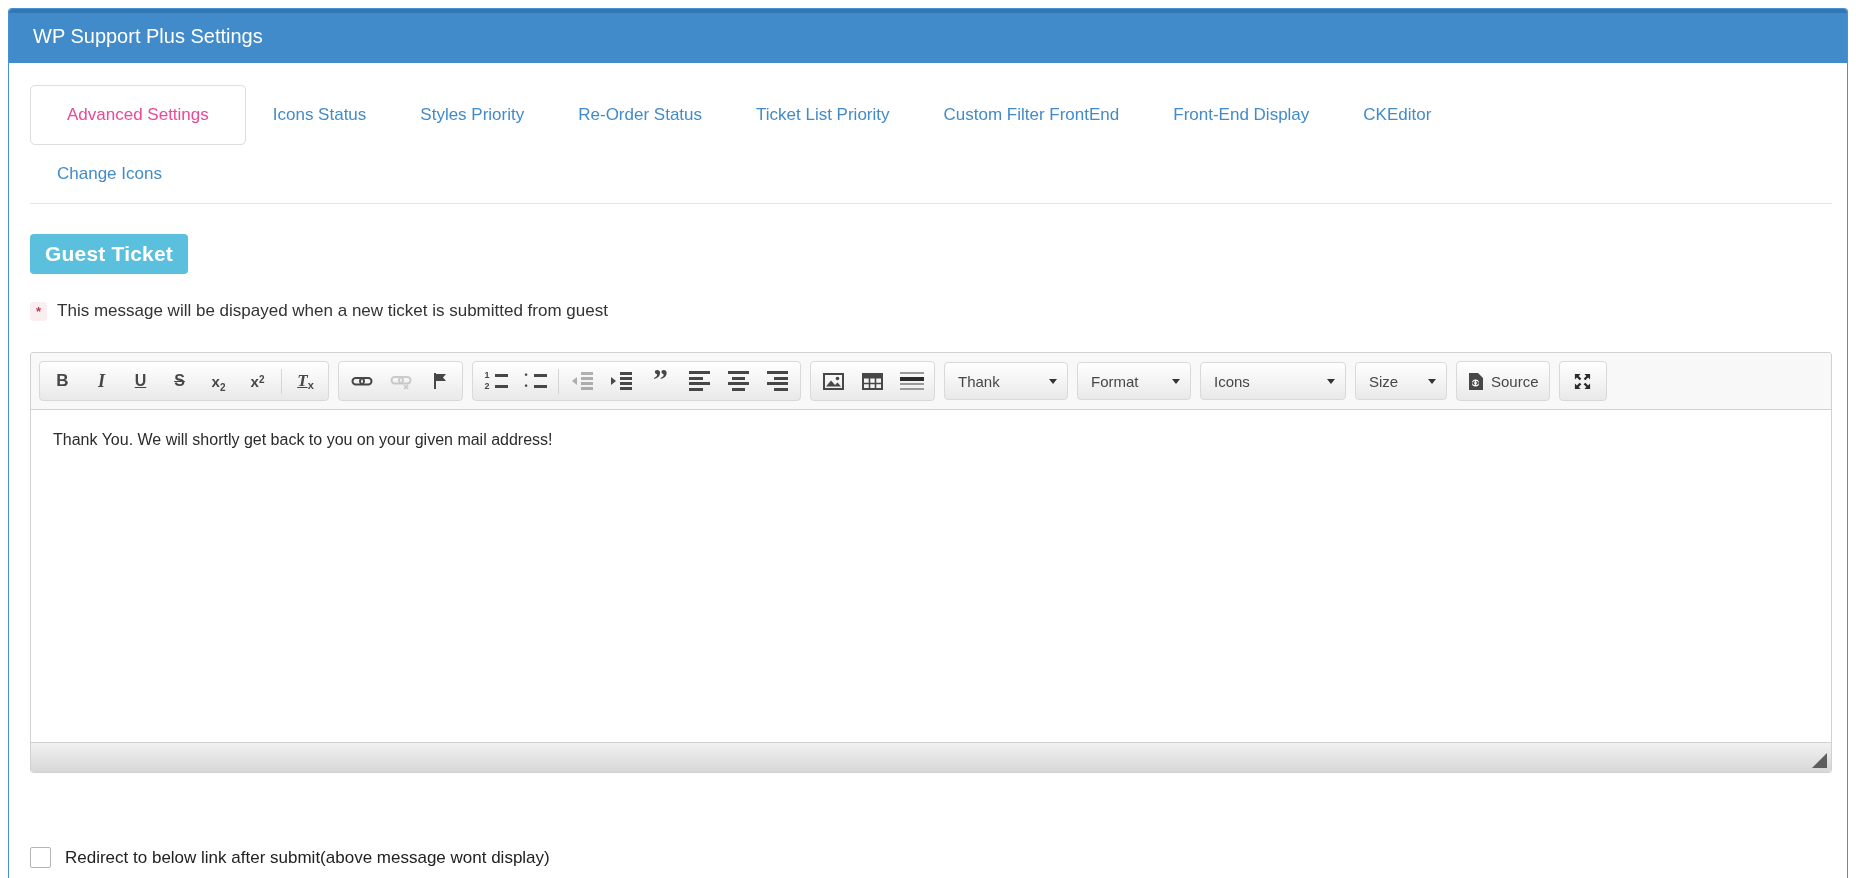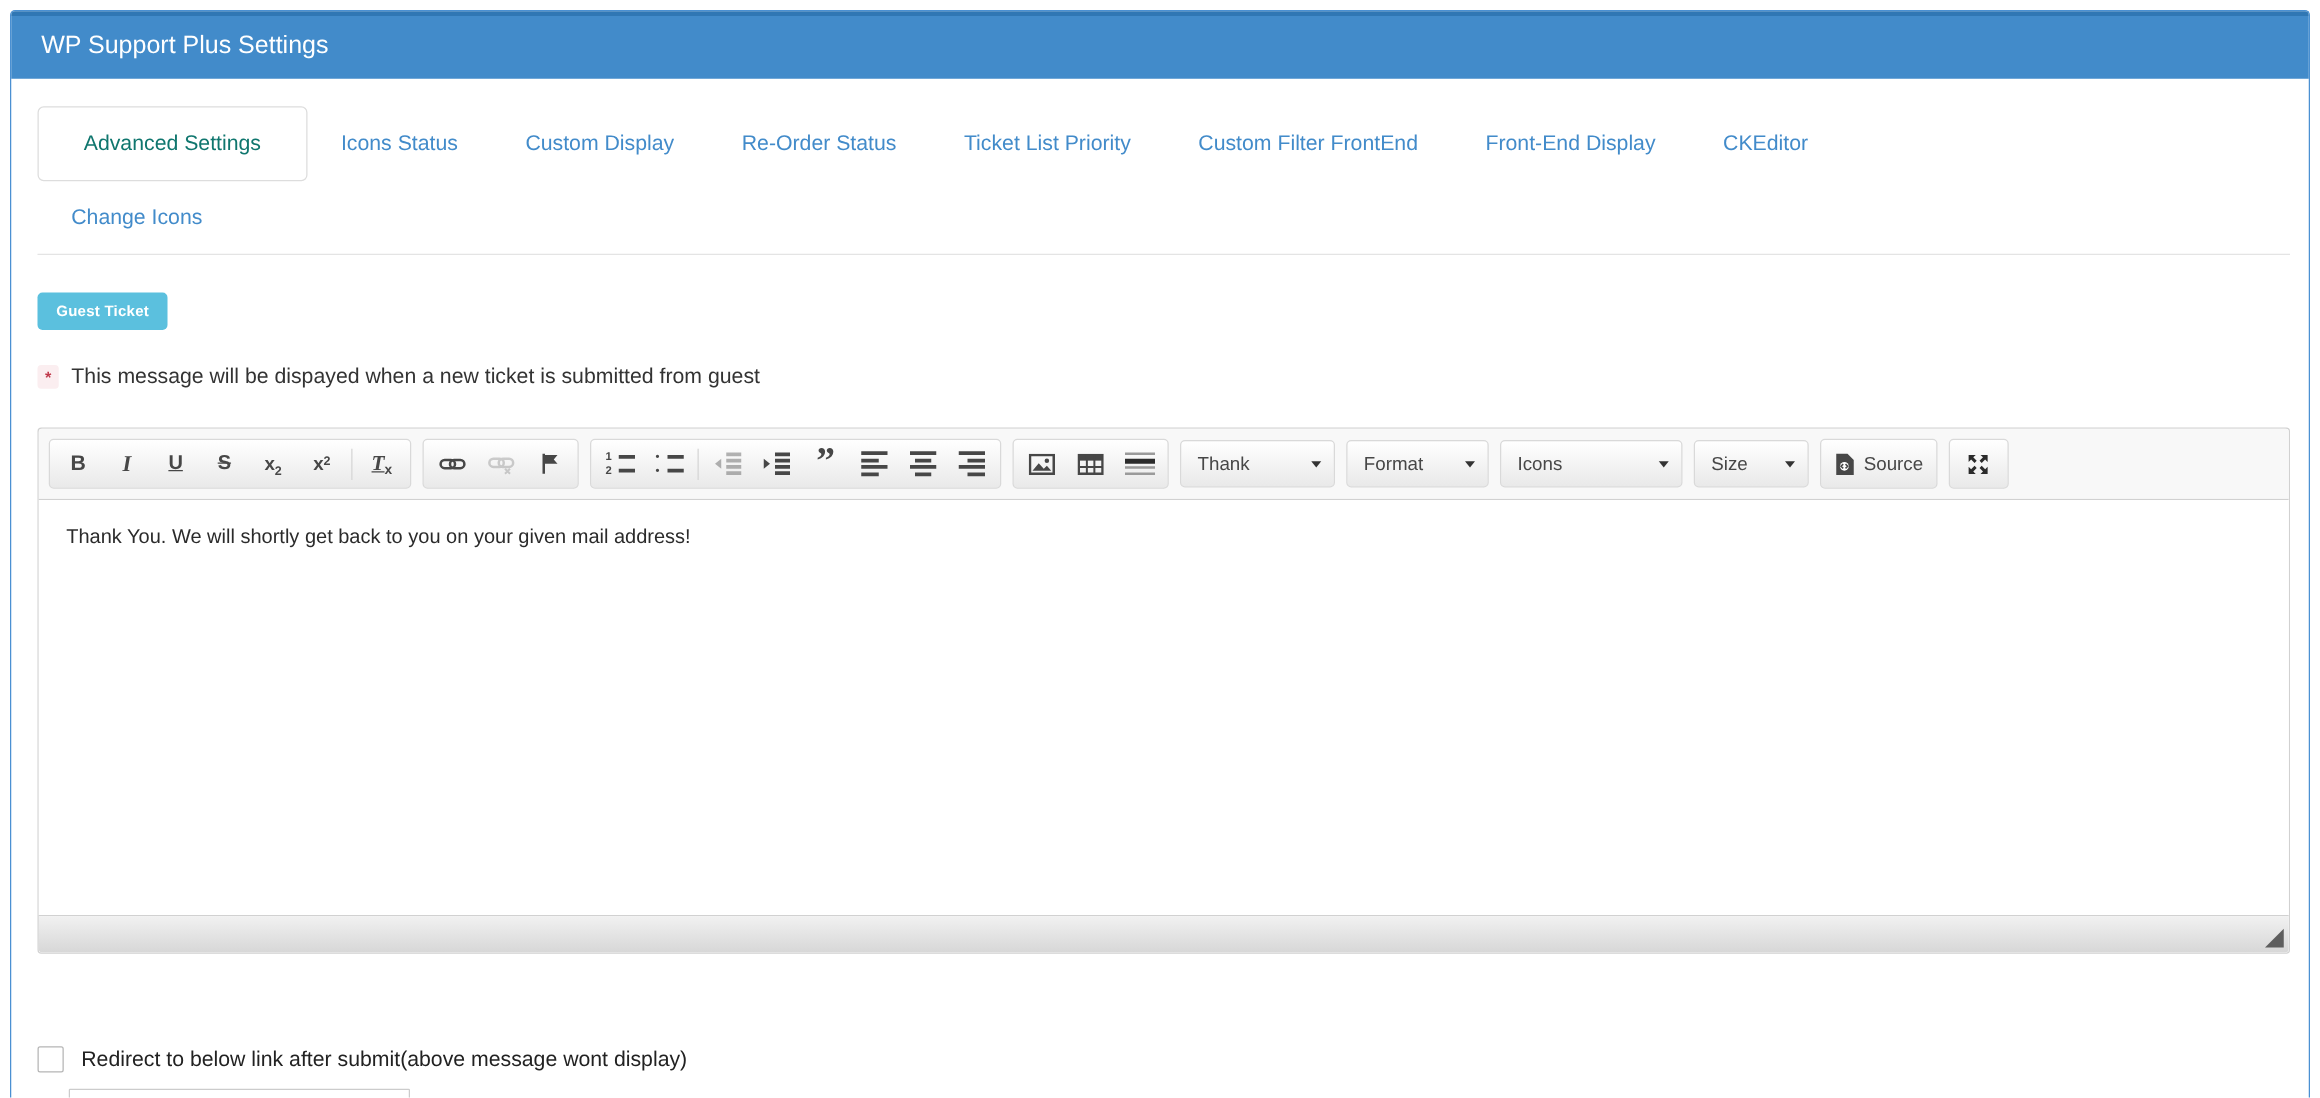--- a/index.html
+++ b/index.html
@@ -18,26 +18,26 @@
     border-radius:3px 3px 0 0;padding-left:24px;
   }
   .panel-title{color:#fff;font-size:20px;}
   .panel-body{padding:22px 15px 0 21px;}
   
   .nav-tabs{list-style:none;margin:0;padding:0;display:flex;flex-wrap:wrap;border-bottom:1px solid #e4e4e4;}
   .tab{
     font-size:17px;color:#428bca;padding:19px 26px;cursor:pointer;white-space:nowrap;
     border:1px solid transparent;margin-bottom:-1px;
   }
-  .tab.active{background:#fff;border:1px solid #ddd;border-radius:5px;color:#0f766e;padding:19px 36px;}
+  .tab.active{background:#fff;border:1px solid #ddd;border-radius:5px;color:#ec4899;padding:19px 36px;}
   .tab-break{width:100%;height:0;}
   
   .badge{
     display:inline-block;margin-top:30px;background:#5bc0de;color:#fff;
-    font-weight:bold;font-size:12px;padding:8px 15px;border-radius:4px;letter-spacing:.2px;
+    font-weight:bold;font-size:21px;padding:8px 15px;border-radius:4px;letter-spacing:.2px;
   }
   .desc-row{margin-top:27px;display:flex;align-items:center;gap:10px;font-size:17px;color:#333;}
   .req{color:#c0394b;background:#fbeef0;font-size:13px;font-weight:bold;padding:3px 6px;border-radius:3px;line-height:1;}
   
   .ckeditor{margin-top:31px;margin-right:0;border:1px solid #d1d1d1;border-radius:3px;background:#fff;}
   .toolbar{
     background:#f8f8f8;border-bottom:1px solid #d1d1d1;border-radius:3px 3px 0 0;
     padding:6px 8px;display:flex;align-items:center;flex-wrap:wrap;
   }
   .tb-group{
@@ -116,21 +116,21 @@
 
 <div class="panel">
   <div class="panel-heading">
     <span class="panel-title">WP Support Plus Settings</span>
   </div>
   <div class="panel-body">
 
     <ul class="nav-tabs">
       <li class="tab active"><span>Advanced Settings</span></li>
       <li class="tab"><span>Icons Status</span></li>
-      <li class="tab"><span>Custom Display</span></li>
+      <li class="tab"><span>Styles Priority</span></li>
       <li class="tab"><span>Re-Order Status</span></li>
       <li class="tab"><span>Ticket List Priority</span></li>
       <li class="tab"><span>Custom Filter FrontEnd</span></li>
       <li class="tab"><span>Front-End Display</span></li>
       <li class="tab"><span>CKEditor</span></li>
       <li class="tab-break"></li>
       <li class="tab"><span>Change Icons</span></li>
     </ul>
 
     <div class="badge">Guest Ticket</div>

